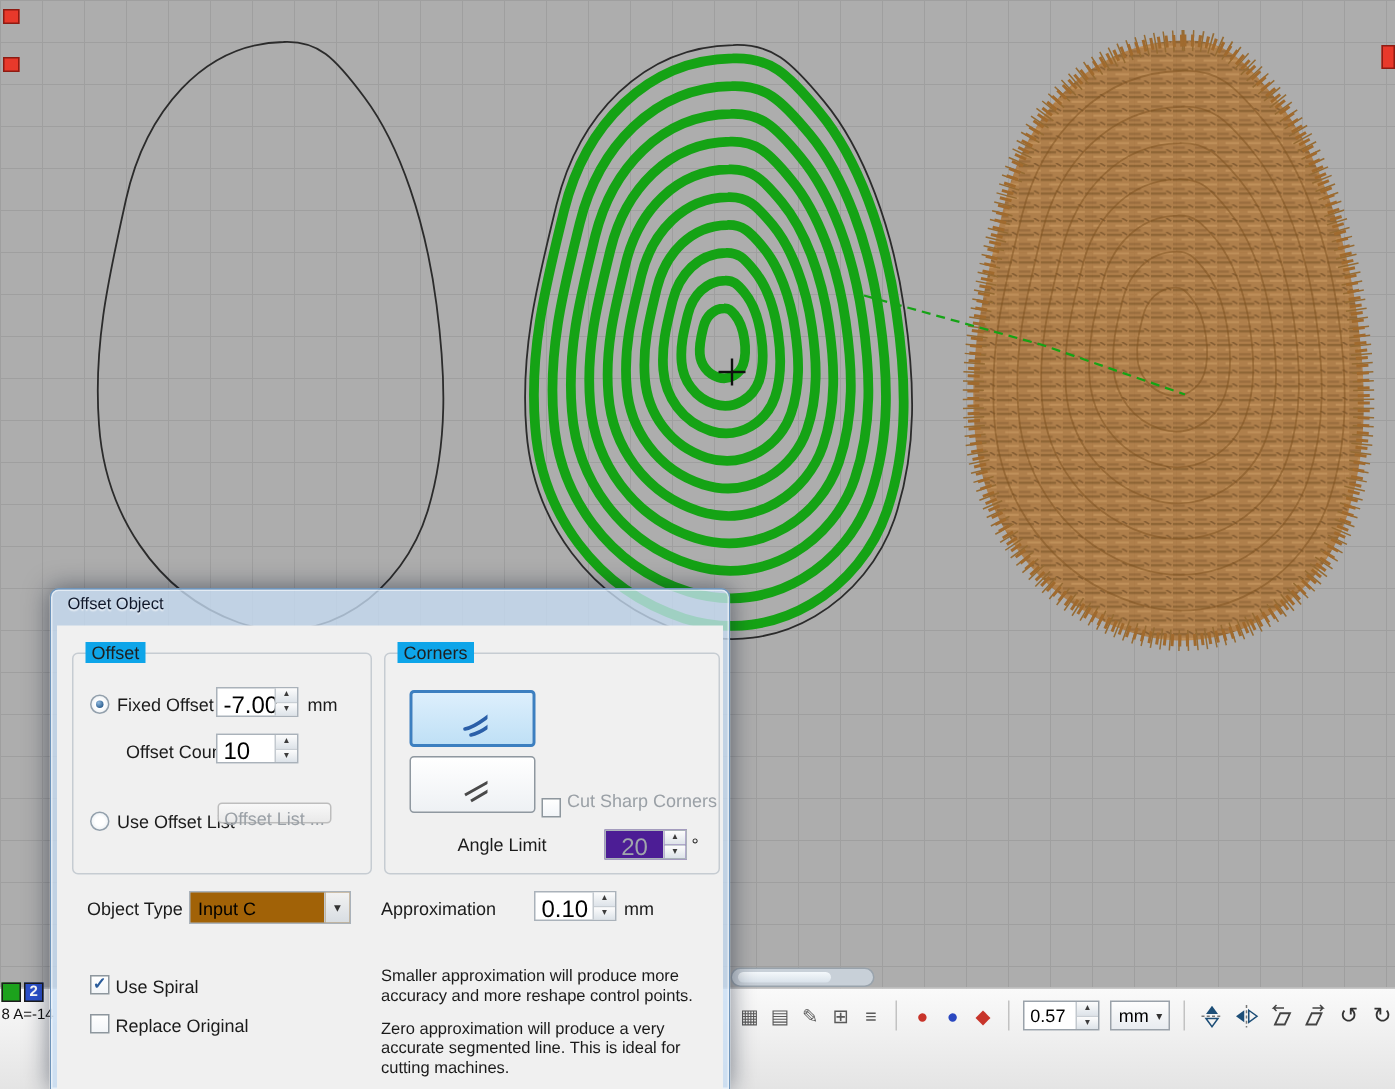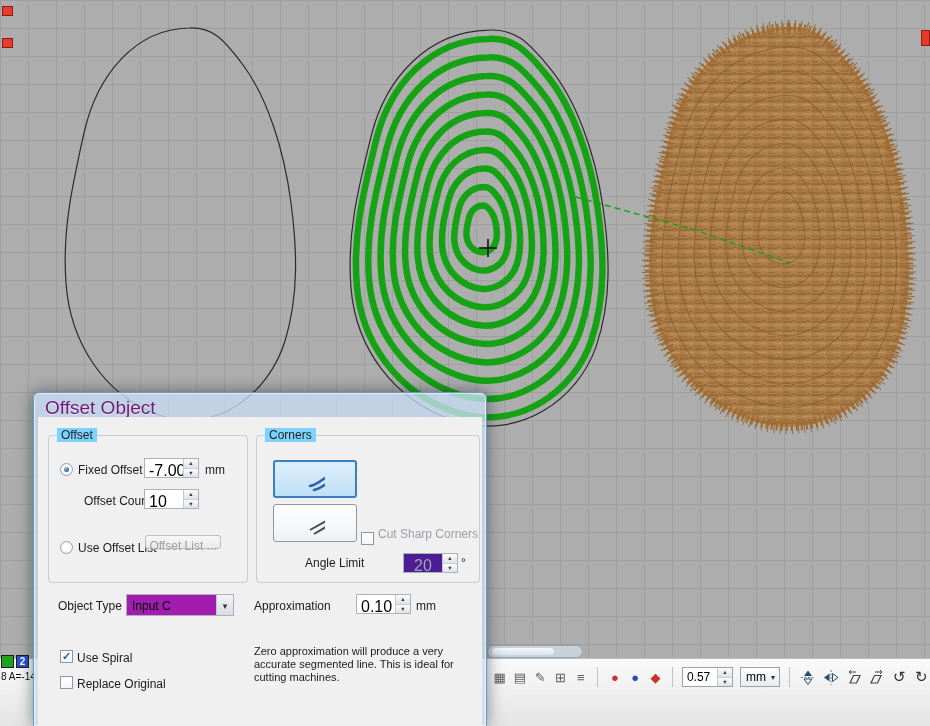--- a/index.html
+++ b/index.html
@@ -45,26 +45,26 @@
   .pal.green { left:1px; top:655px; background:#1ca21c; }
   .pal.blue { left:16px; top:655px; background:#2b50cc; color:#fff; font-size:10px; font-weight:bold;
     text-align:center; line-height:12px; }
   .statusTxt { position:absolute; left:1px; top:671px; font-size:10px; color:#101010; white-space:nowrap; z-index:5; }
 
   
   .dialog { position:absolute; left:33px; top:392px; width:454px; height:334px;
     background:rgba(198,221,243,0.78); border:1px solid #6e94ba; border-bottom:none;
     border-radius:6px 6px 0 0; z-index:10;
     box-shadow:0 0 16px rgba(10,20,40,.5), inset 0 0 0 1px rgba(255,255,255,.55); }
-  .dlg-title { height:22px; font-size:19px; color:#701a75; padding:4px 0 0 11px;
+  .dlg-title { height:22px; font-size:11px; color:#0f172a; padding:4px 0 0 11px;
     text-shadow:0 1px 1px rgba(255,255,255,.7); }
   .dlg-client { position:absolute; left:4px; right:4px; top:24px; bottom:0; background:#f0f0f0; }
 
   .group { position:absolute; border:1px solid #c6ccd2; border-radius:4px; }
-  .group .cap { position:absolute; top:-8px; left:8px; background:#7dd3fc; padding:0 4px;
+  .group .cap { position:absolute; top:-8px; left:8px; background:#0ea5e9; padding:0 4px;
     font-size:12px; color:#1f1f1f; }
   .g-offset { left:10px; top:18px; width:200px; height:148px; }
   .g-corners { left:218px; top:18px; width:224px; height:148px; }
 
   .lbl { position:absolute; font-size:12px; color:#1b1b1b; white-space:nowrap; }
   .lbl.dis { color:#9aa0a6; }
 
   .radio { position:absolute; width:13px; height:13px; border:1px solid #93a0ac; border-radius:50%;
     background:radial-gradient(#fff 40%, #dfe6ec); }
   .radio.on::after { content:""; position:absolute; inset:3px; border-radius:50%;
@@ -86,21 +86,21 @@
   .spin i:first-child::after { content:"▴"; }
   .spin i:last-child::after { content:"▾"; }
 
   .btn.dis { position:absolute; font-size:12px; text-align:center; border:1px solid #bdbdbd;
     border-radius:3px; background:linear-gradient(#f8f8f8,#e9e9e9); color:#9aa0a6; padding-top:3px; }
 
   .corner-btn { position:absolute; width:84px; height:38px; border:1px solid #8f98a0; border-radius:3px;
     background:linear-gradient(#ffffff,#eef1f4); display:flex; align-items:center; justify-content:center; }
   .corner-btn.sel { border:2px solid #3c7fc0; background:linear-gradient(#ddeffc,#bfe0f6); }
 
-  .combo { position:absolute; display:flex; height:22px; border:1px solid #aab2ba; background:#a21caf; }
+  .combo { position:absolute; display:flex; height:22px; border:1px solid #aab2ba; background:#a16207; }
   .combo .cval { width:89px; font-size:12px; padding:4px 0 0 5px; }
   .combo .carr { width:17px; background:linear-gradient(#f2f2f2,#d8dde2); border-left:1px solid #c3c9cf;
     text-align:center; color:#333; }
   .combo .carr::after { content:"▾"; font-size:9px; line-height:20px; }
 
   .help { position:absolute; left:216px; top:228px; width:228px; font-size:11px; color:#1b1b1b; line-height:13px; }
   .help p + p { margin-top:9px; }
 </style>
 </head>
 <body>
@@ -315,18 +315,19 @@
       </span>
       <span class="lbl" style="left:378px;top:182px">mm</span>
 
       <span class="cb on" style="left:22px;top:233px"></span>
       <span class="lbl" style="left:39px;top:234px">Use Spiral</span>
 
       <span class="cb" style="left:22px;top:259px"></span>
       <span class="lbl" style="left:39px;top:260px">Replace Original</span>
 
       <div class="help">
+        <p>Smaller approximation will produce more accuracy and more reshape control points.</p>
         <p>Zero approximation will produce a very accurate segmented line. This is ideal for cutting machines.</p>
       </div>
 
     </div>
   </div>
 </div>
 
 </body></html>

